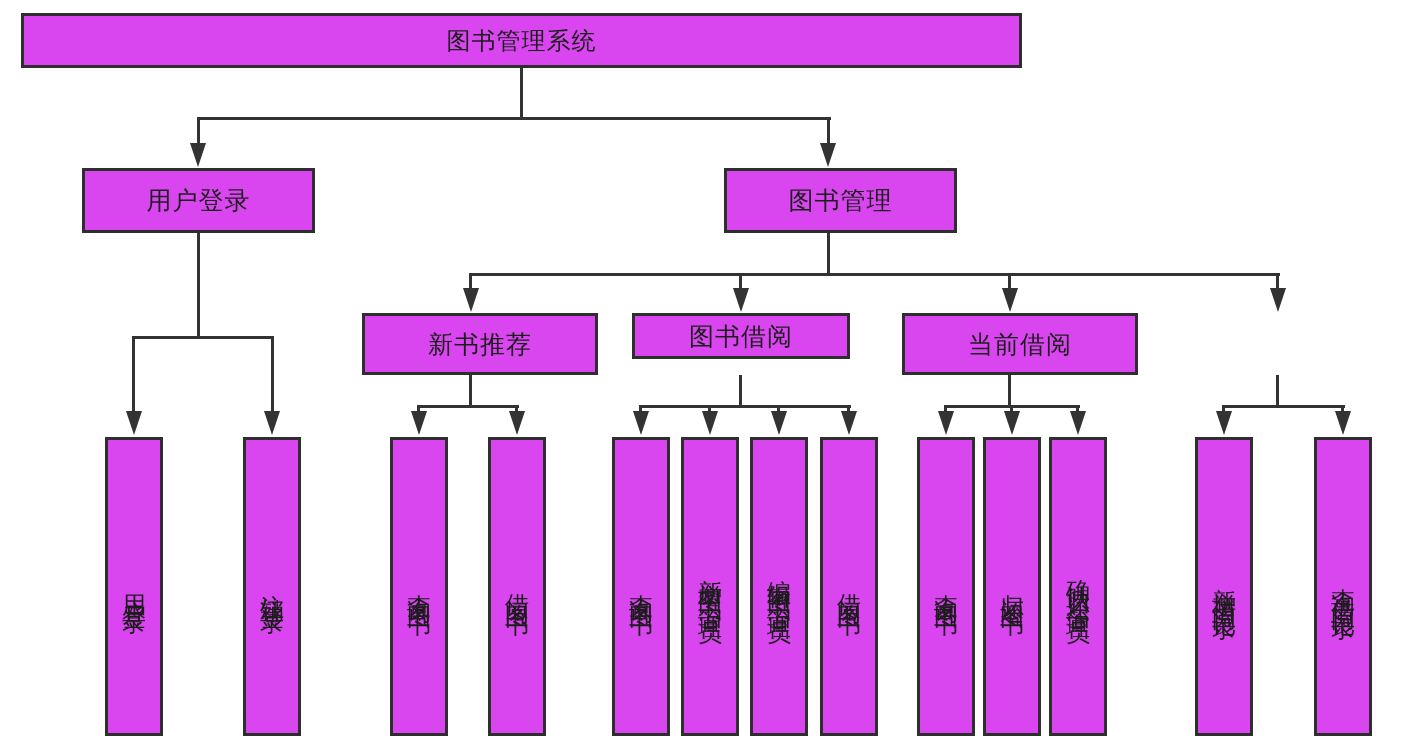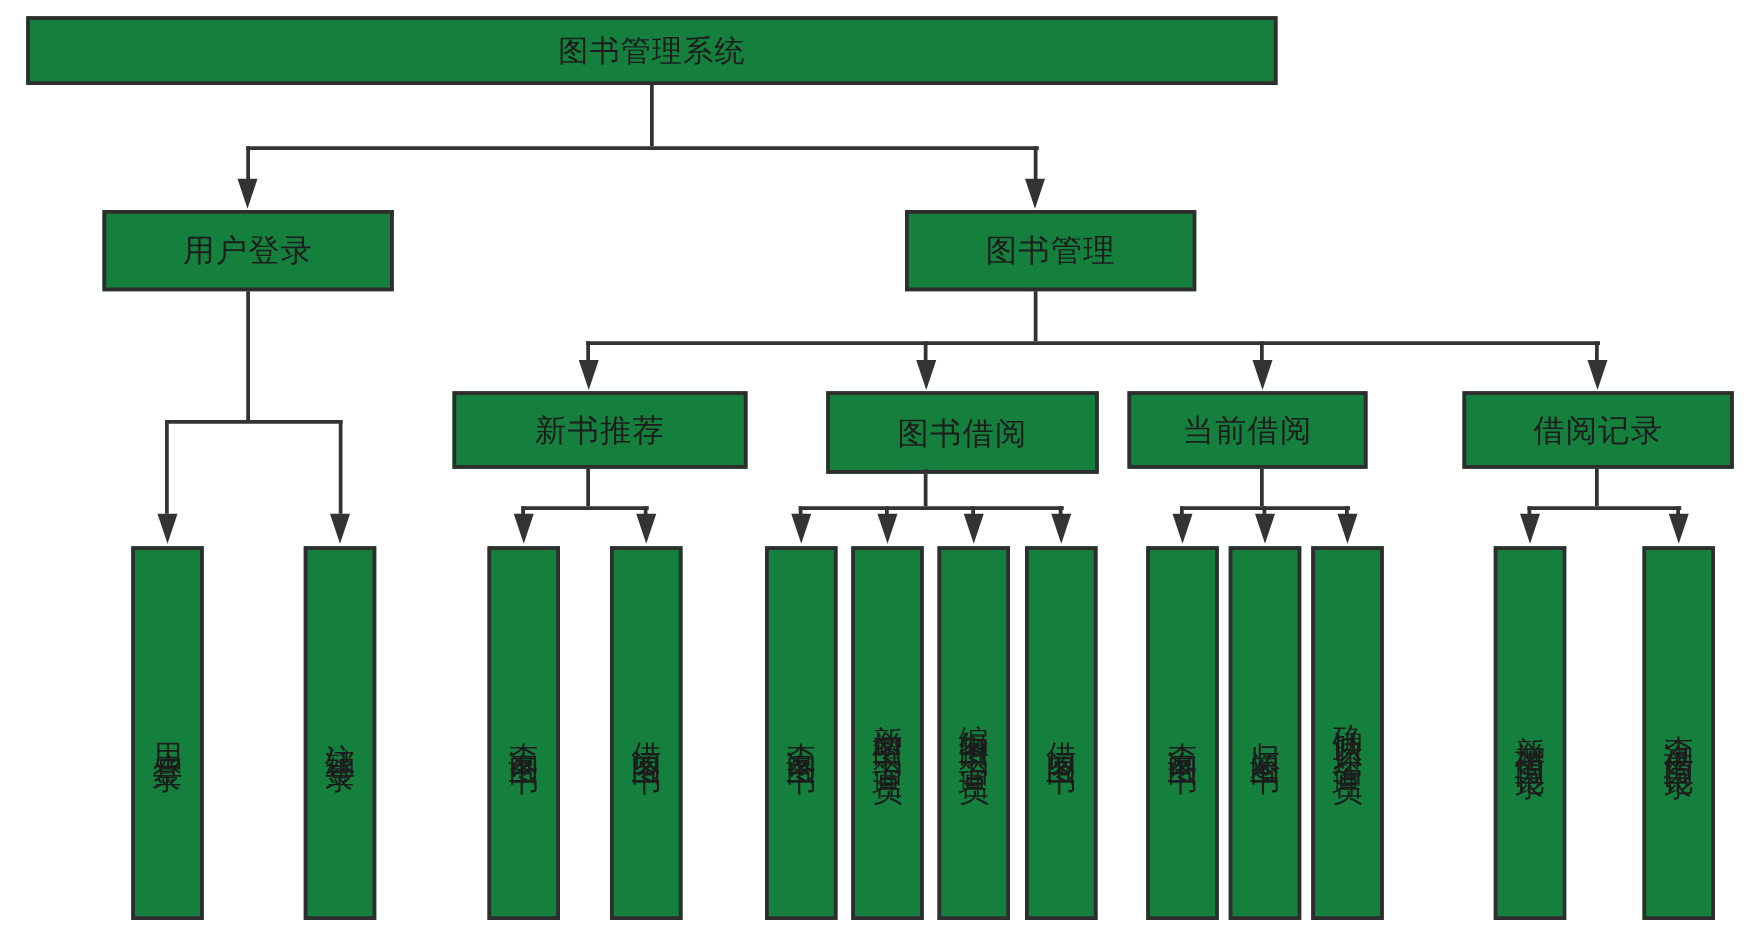--- a/index.html
+++ b/index.html
@@ -12,21 +12,21 @@
     position: relative;
     width: 1405px;
     height: 747px;
     background: var(--bg, #ffffff);
     overflow: hidden;
   }
   .box {
     position: absolute;
     box-sizing: border-box;
     border: 3px solid var(--border, #2e2e2e);
-    background: #15803d;
+    background: #d946ef;
     display: flex;
     align-items: center;
     justify-content: center;
   }
   .hlabel {
     color: var(--text, #1c1c1c);
     font-size: 25px;
     letter-spacing: 1px;
     white-space: nowrap;
   }
@@ -100,28 +100,25 @@
   <div class="line" style="left:1008px; top:273px; width:3px; height:16px;"></div>
   <div class="line" style="left:1276px; top:273px; width:3px; height:16px;"></div>
   <div class="arrow" style="left:463px; top:288px;"></div>
   <div class="arrow" style="left:733px; top:288px;"></div>
   <div class="arrow" style="left:1002px; top:288px;"></div>
   <div class="arrow" style="left:1270px; top:288px;"></div>
 
   <div class="box" style="left:362px; top:313px; width:236px; height:62px;">
     <span class="hlabel">新书推荐</span>
   </div>
-  <div class="box" style="left:661px; top:313px; width:218px; height:66px;">
+  <div class="box" style="left:632px; top:313px; width:218px; height:46px;">
     <span class="hlabel">图书借阅</span>
   </div>
-  <div class="box" style="left:902px; top:313px; width:192px; height:62px;">
+  <div class="box" style="left:902px; top:313px; width:236px; height:62px;">
     <span class="hlabel">当前借阅</span>
-  </div>
-  <div class="box" style="left:1170px; top:313px; width:217px; height:62px;">
-    <span class="hlabel">借阅记录</span>
   </div>
 
   <div class="line" style="left:469px; top:375px; width:3px; height:30px;"></div>
   <div class="line" style="left:417px; top:405px; width:102px; height:3px;"></div>
   <div class="line" style="left:417px; top:405px; width:3px; height:8px;"></div>
   <div class="line" style="left:515px; top:405px; width:3px; height:8px;"></div>
   <div class="arrow" style="left:411px; top:411px;"></div>
   <div class="arrow" style="left:509px; top:411px;"></div>
 
   <div class="line" style="left:739px; top:375px; width:3px; height:30px;"></div>

